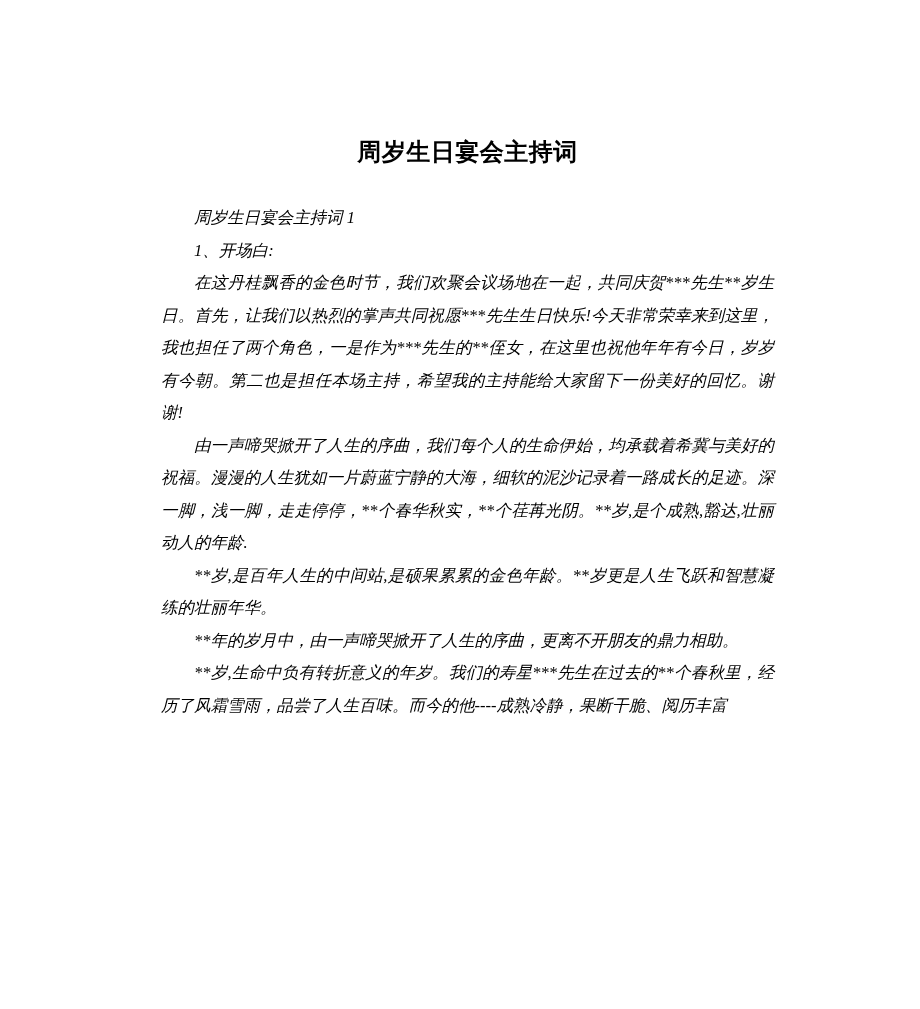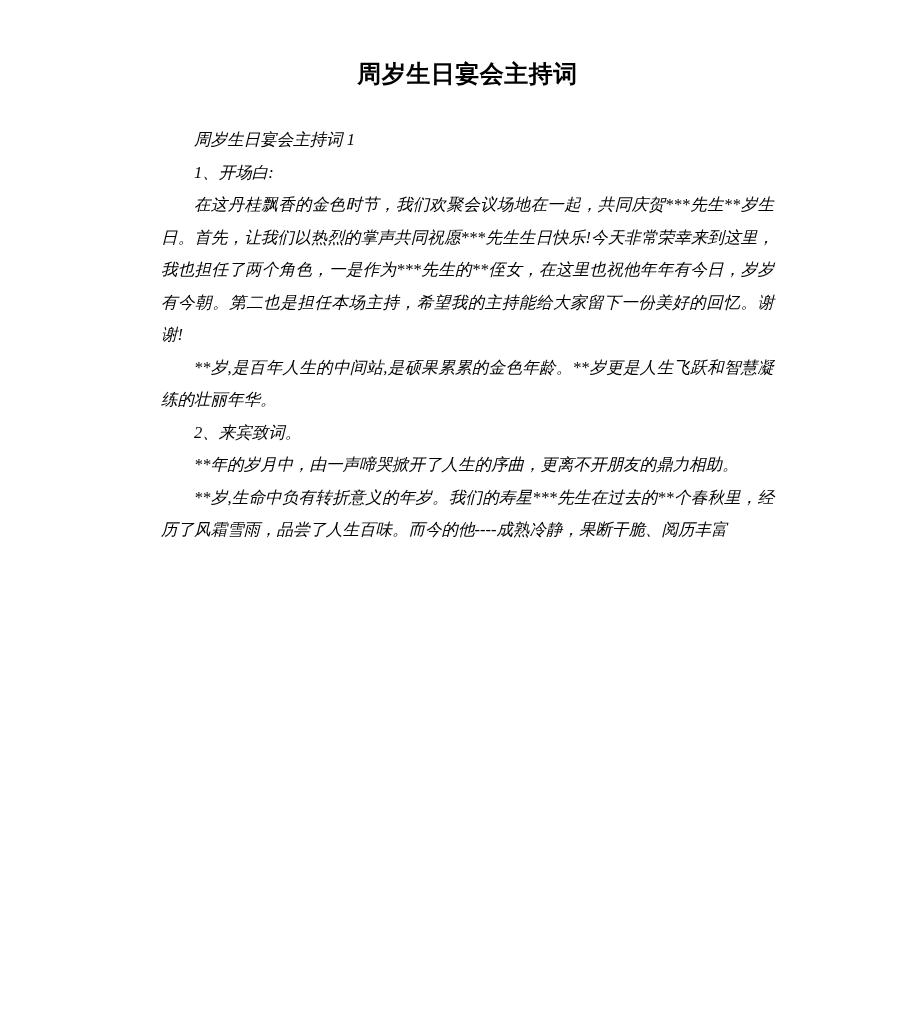--- a/index.html
+++ b/index.html
@@ -9,21 +9,22 @@
   }
   .page {
     position: relative;
     width: 920px;
     height: 1009px;
     background: #ffffff;
     overflow: hidden;
     color: #000000;
   }
   .doc {
-    padding: 57px 146px 0 161px; 
+    padding: 88px 146px 0 161px; 
+    margin-top: 47px;
   }
   .doc-title {
     margin: 0 0 33px 0;
     font-family: "Liberation Sans", "DejaVu Sans", sans-serif;
     font-weight: bold;
     font-size: 24px;
     line-height: 34px;
     text-align: center;
     letter-spacing: 0.5px;
     color: #000000;
@@ -43,19 +44,19 @@
 </head>
 <body>
 
 <div class="page">
   <div class="doc">
     <h1 class="doc-title">周岁生日宴会主持词</h1>
     <div class="doc-body">
       <p>周岁生日宴会主持词 1</p>
       <p>1、开场白:</p>
       <p>在这丹桂飘香的金色时节，我们欢聚会议场地在一起，共同庆贺***先生**岁生日。首先，让我们以热烈的掌声共同祝愿***先生生日快乐!今天非常荣幸来到这里，我也担任了两个角色，一是作为***先生的**侄女，在这里也祝他年年有今日，岁岁有今朝。第二也是担任本场主持，希望我的主持能给大家留下一份美好的回忆。谢谢!</p>
+      <p>由一声啼哭掀开了人生的序曲，我们每个人的生命伊始，均承载着希冀与美好的祝福。漫漫的人生犹如一片蔚蓝宁静的大海，细软的泥沙记录着一路成长的足迹。深一脚，浅一脚，走走停停，**个春华秋实，**个荏苒光阴。**岁,是个成熟,豁达,壮丽动人的年龄.</p>
       <p>**岁,是百年人生的中间站,是硕果累累的金色年龄。**岁更是人生飞跃和智慧凝练的壮丽年华。</p>
-      <p>2、来宾致词。</p>
       <p>**年的岁月中，由一声啼哭掀开了人生的序曲，更离不开朋友的鼎力相助。</p>
       <p>**岁,生命中负有转折意义的年岁。我们的寿星***先生在过去的**个春秋里，经历了风霜雪雨，品尝了人生百味。而今的他----成熟冷静，果断干脆、阅历丰富</p>
     </div>
   </div>
 </div>
 
 </body></html>

